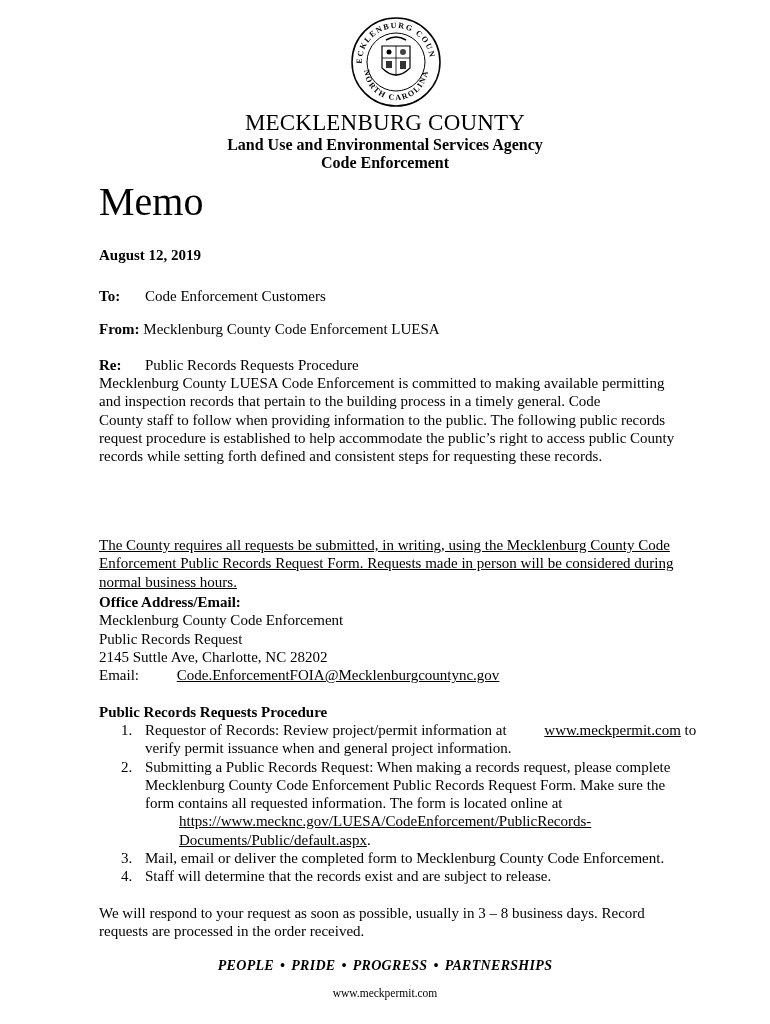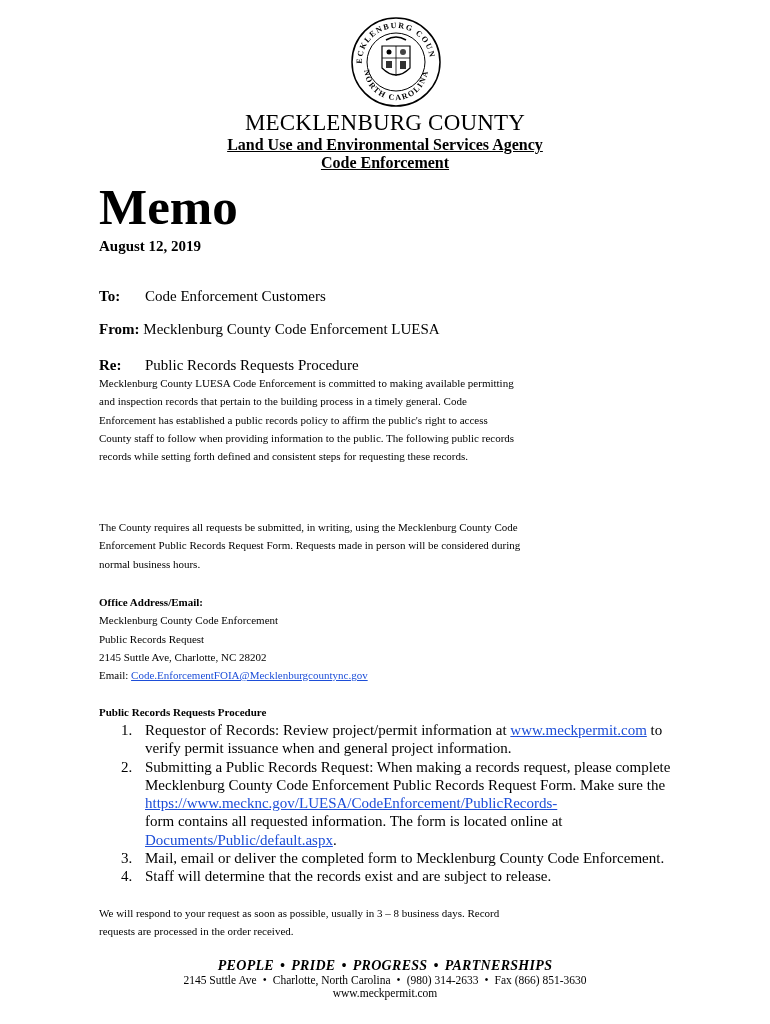--- a/index.html
+++ b/index.html
@@ -2,29 +2,29 @@
 <html><head>
 <meta charset="utf-8">
 <style>
   html, body { margin: 0; padding: 0; background: #ffffff; }
   body { width: 770px; height: 1024px; position: relative; overflow: hidden;
          font-family: "Liberation Serif", "DejaVu Serif", serif; color: #000; }
   .page { position: absolute; left: 0; top: 0; width: 770px; height: 1024px; }
   .seal { position: absolute; left: 350px; top: 16px; width: 92px; height: 92px; }
   .center { position: absolute; left: 0; width: 770px; text-align: center; }
   .county { top: 110px; font-size: 23px; letter-spacing: 0.2px; }
-  .agency { top: 136px; font-size: 16px; font-weight: bold; line-height: 18px; text-decoration: underline; }
-  .memo-title { position: absolute; left: 99px; top: 178px; font-size: 51px; font-weight: bold; }
-  .date { position: absolute; left: 99px; top: 238px; font-size: 15px; font-weight: bold; }
+  .agency { top: 136px; font-size: 16px; font-weight: bold; line-height: 18px; }
+  .memo-title { position: absolute; left: 99px; top: 178px; font-size: 40px; font-weight: normal; }
+  .date { position: absolute; left: 99px; top: 247px; font-size: 15px; font-weight: bold; }
   .line { position: absolute; left: 99px; font-size: 15px; line-height: 18px; white-space: nowrap; }
   .lbl { font-weight: bold; display: inline-block; }
   .lbl-w { width: 46px; }
-  .para { position: absolute; left: 99px; width: 590px; font-size: 11px; line-height: 18.3px; }
+  .para { position: absolute; left: 99px; width: 590px; font-size: 15px; line-height: 18.3px; }
   .para div { white-space: nowrap; }
-  a.link { color: #1d4ed8; text-decoration: underline; }
+  a.link { color: #000000; text-decoration: underline; margin-left: 34px; }
   .bold { font-weight: bold; }
   ol.steps { position: absolute; left: 99px; top: 721px; margin: 0; padding: 0; list-style: none;
              font-size: 15px; line-height: 18.3px; width: 600px; }
   ol.steps li { position: relative; padding-left: 46px; }
   ol.steps li .num { position: absolute; left: 22px; top: 0; }
   ol.steps li div { white-space: nowrap; }
   .footer1 { top: 958px; font-size: 14px; font-weight: bold; letter-spacing: 0.3px; font-style: italic; }
   .footer2 { top: 974px; font-size: 11.5px; }
   .footer3 { top: 987px; font-size: 11.5px; }
   .dot { display: inline-block; margin: 0 6px; }
@@ -72,26 +72,26 @@
   <div class="line" style="top:287px;">
     <span class="lbl lbl-w">To:</span><span>Code Enforcement Customers</span>
   </div>
   <div class="line" style="top:356px;">
     <span class="lbl lbl-w">Re:</span><span>Public Records Requests Procedure</span>
   </div>
 
   <div class="para" style="top:374px;">
     <div>Mecklenburg County LUESA Code Enforcement is committed to making available permitting</div>
     <div>and inspection records that pertain to the building process in a timely general. Code</div>
-    <div>Enforcement has established a public records policy to affirm the public's right to access</div>
     <div>County staff to follow when providing information to the public. The following public records</div>
+    <div>request procedure is established to help accommodate the public’s right to access public County</div>
     <div>records while setting forth defined and consistent steps for requesting these records.</div>
   </div>
 
-  <div class="para" style="top:518px;">
+  <div class="para" style="top:536px;text-decoration:underline;">
     <div>The County requires all requests be submitted, in writing, using the Mecklenburg County Code</div>
     <div>Enforcement Public Records Request Form. Requests made in person will be considered during</div>
     <div>normal business hours.</div>
   </div>
 
   <div class="para" style="top:593px;">
     <div class="bold">Office Address/Email:</div>
     <div>Mecklenburg County Code Enforcement</div>
     <div>Public Records Request</div>
     <div>2145 Suttle Ave, Charlotte, NC 28202</div>
@@ -103,39 +103,36 @@
   <ol class="steps">
     <li>
       <span class="num">1.</span>
       <div><span>Requestor of Records: Review project/permit information at </span><a class="link" href="#">www.meckpermit.com</a><span> to</span></div>
       <div>verify permit issuance when and general project information.</div>
     </li>
     <li>
       <span class="num">2.</span>
       <div>Submitting a Public Records Request: When making a records request, please complete</div>
       <div>Mecklenburg County Code Enforcement Public Records Request Form. Make sure the</div>
+      <div>form contains all requested information. The form is located online at</div>
       <div><a class="link" href="#">https://www.mecknc.gov/LUESA/CodeEnforcement/PublicRecords-</a></div>
-      <div>form contains all requested information. The form is located online at</div>
       <div><a class="link" href="#">Documents/Public/default.aspx</a><span>.</span></div>
     </li>
     <li>
       <span class="num">3.</span>
       <div>Mail, email or deliver the completed form to Mecklenburg County Code Enforcement.</div>
     </li>
     <li>
       <span class="num">4.</span>
       <div>Staff will determine that the records exist and are subject to release.</div>
     </li>
   </ol>
 
   <div class="para" style="top:904px;">
     <div>We will respond to your request as soon as possible, usually in 3 – 8 business days. Record</div>
     <div>requests are processed in the order received.</div>
   </div>
 
   <div class="center footer1">
     <span>PEOPLE</span><span class="dot">•</span><span>PRIDE</span><span class="dot">•</span><span>PROGRESS</span><span class="dot">•</span><span>PARTNERSHIPS</span>
   </div>
-  <div class="center footer2">
-    <span>2145 Suttle Ave</span><span class="dot">•</span><span>Charlotte, North Carolina</span><span class="dot">•</span><span>(980) 314-2633</span><span class="dot">•</span><span>Fax (866) 851-3630</span>
-  </div>
   <div class="center footer3">www.meckpermit.com</div>
 </div>
 
 </body></html>

